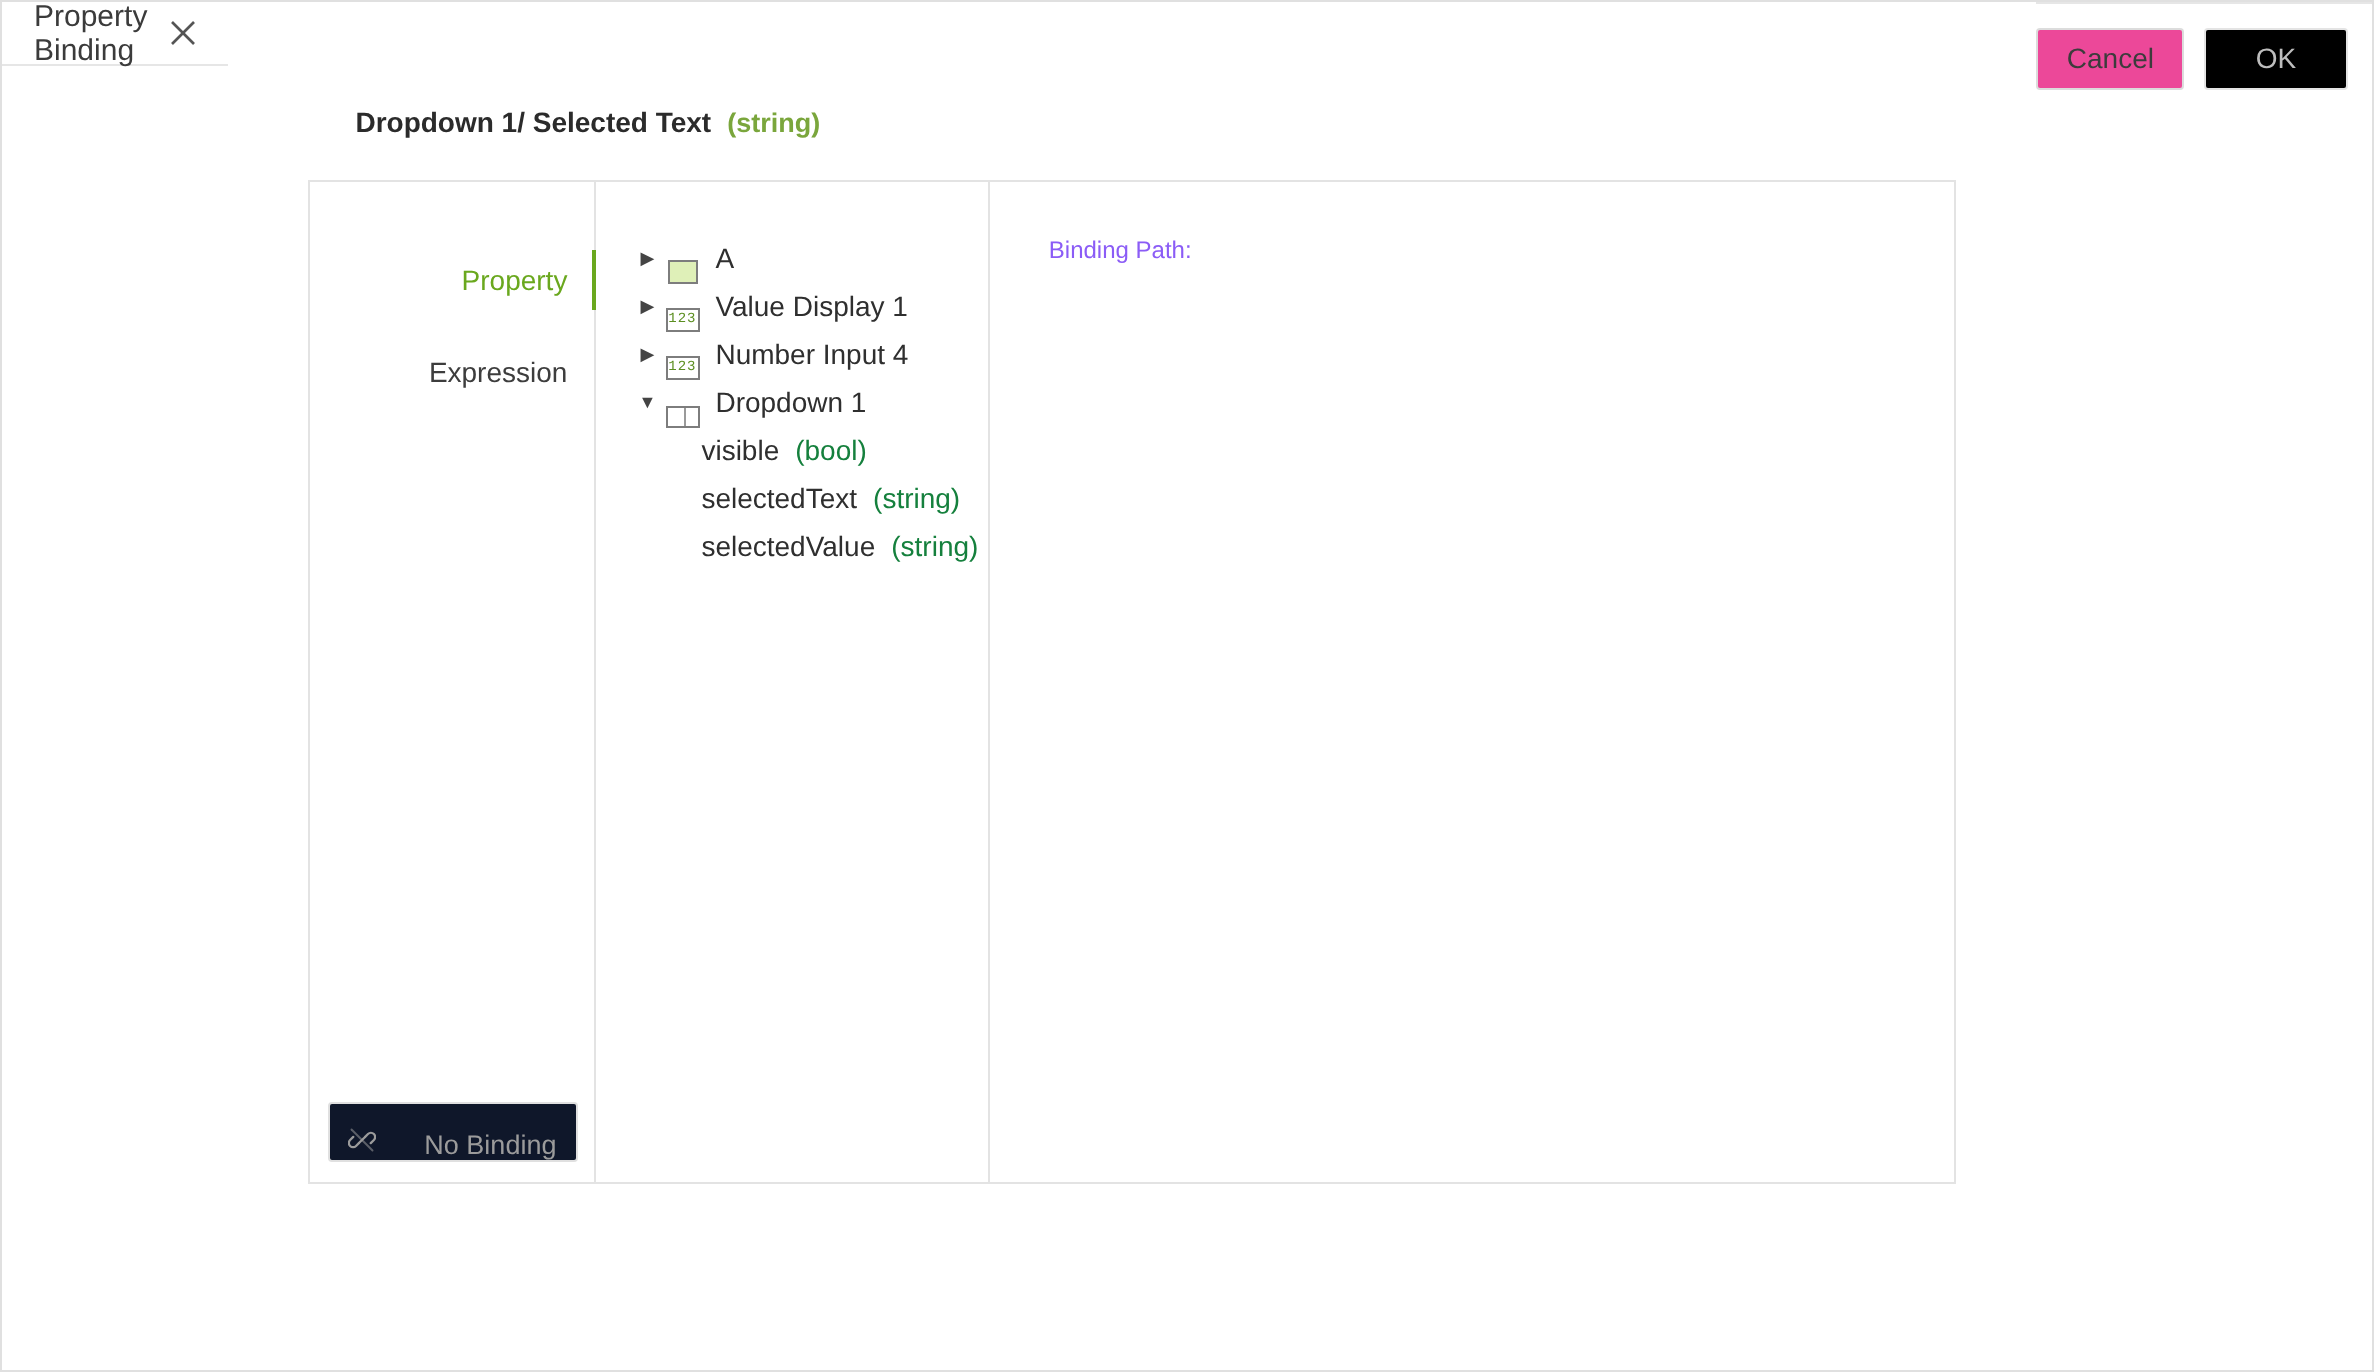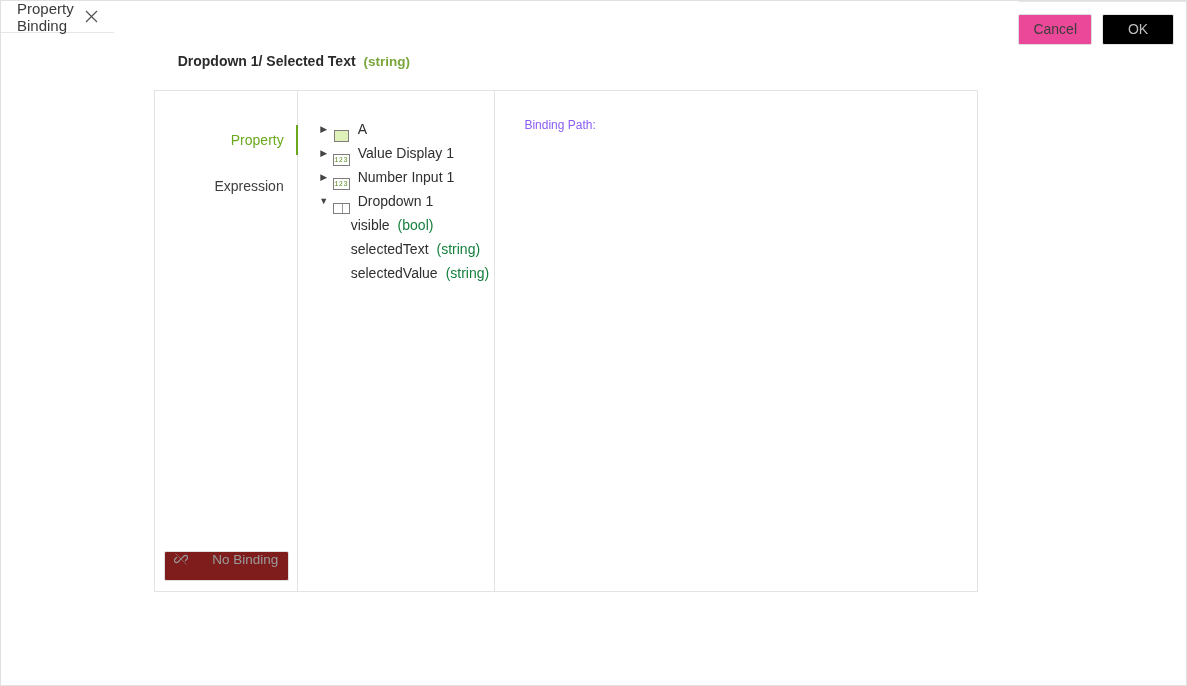--- a/index.html
+++ b/index.html
@@ -124,25 +124,25 @@
     background: #6aa81e;
   }
 
   .no-binding-btn {
     position: absolute;
     left: 9px;
     bottom: 10px;
     width: 125px;
     height: 30px;
     box-sizing: border-box;
-    background: #7f1d1d;
+    background: #0f172a;
     border: 1px solid #e0e0e0;
     border-radius: 2px;
     display: flex;
-    align-items: flex-start;
+    align-items: flex-end;
     justify-content: center;
     gap: 24px;
     color: #9b9b9b;
     font-size: 13.5px;
     cursor: pointer;
   }
 
   
   .tree-col {
     flex: 1 1 auto;
@@ -327,21 +327,21 @@
               <span class="ic-display">123</span>
             </span>
           <span class="node-label">Value Display 1</span>
         </div>
 
         <div class="tree-node">
           <span class="twisty">▶</span>
           <span class="node-icon">
               <span class="ic-display">123</span>
             </span>
-          <span class="node-label">Number Input 1</span>
+          <span class="node-label">Number Input 4</span>
         </div>
 
         <div class="tree-node">
           <span class="twisty">▼</span>
           <span class="node-icon">
               <span class="ic-dropdown"></span>
             </span>
           <span class="node-label">Dropdown 1</span>
         </div>
 

